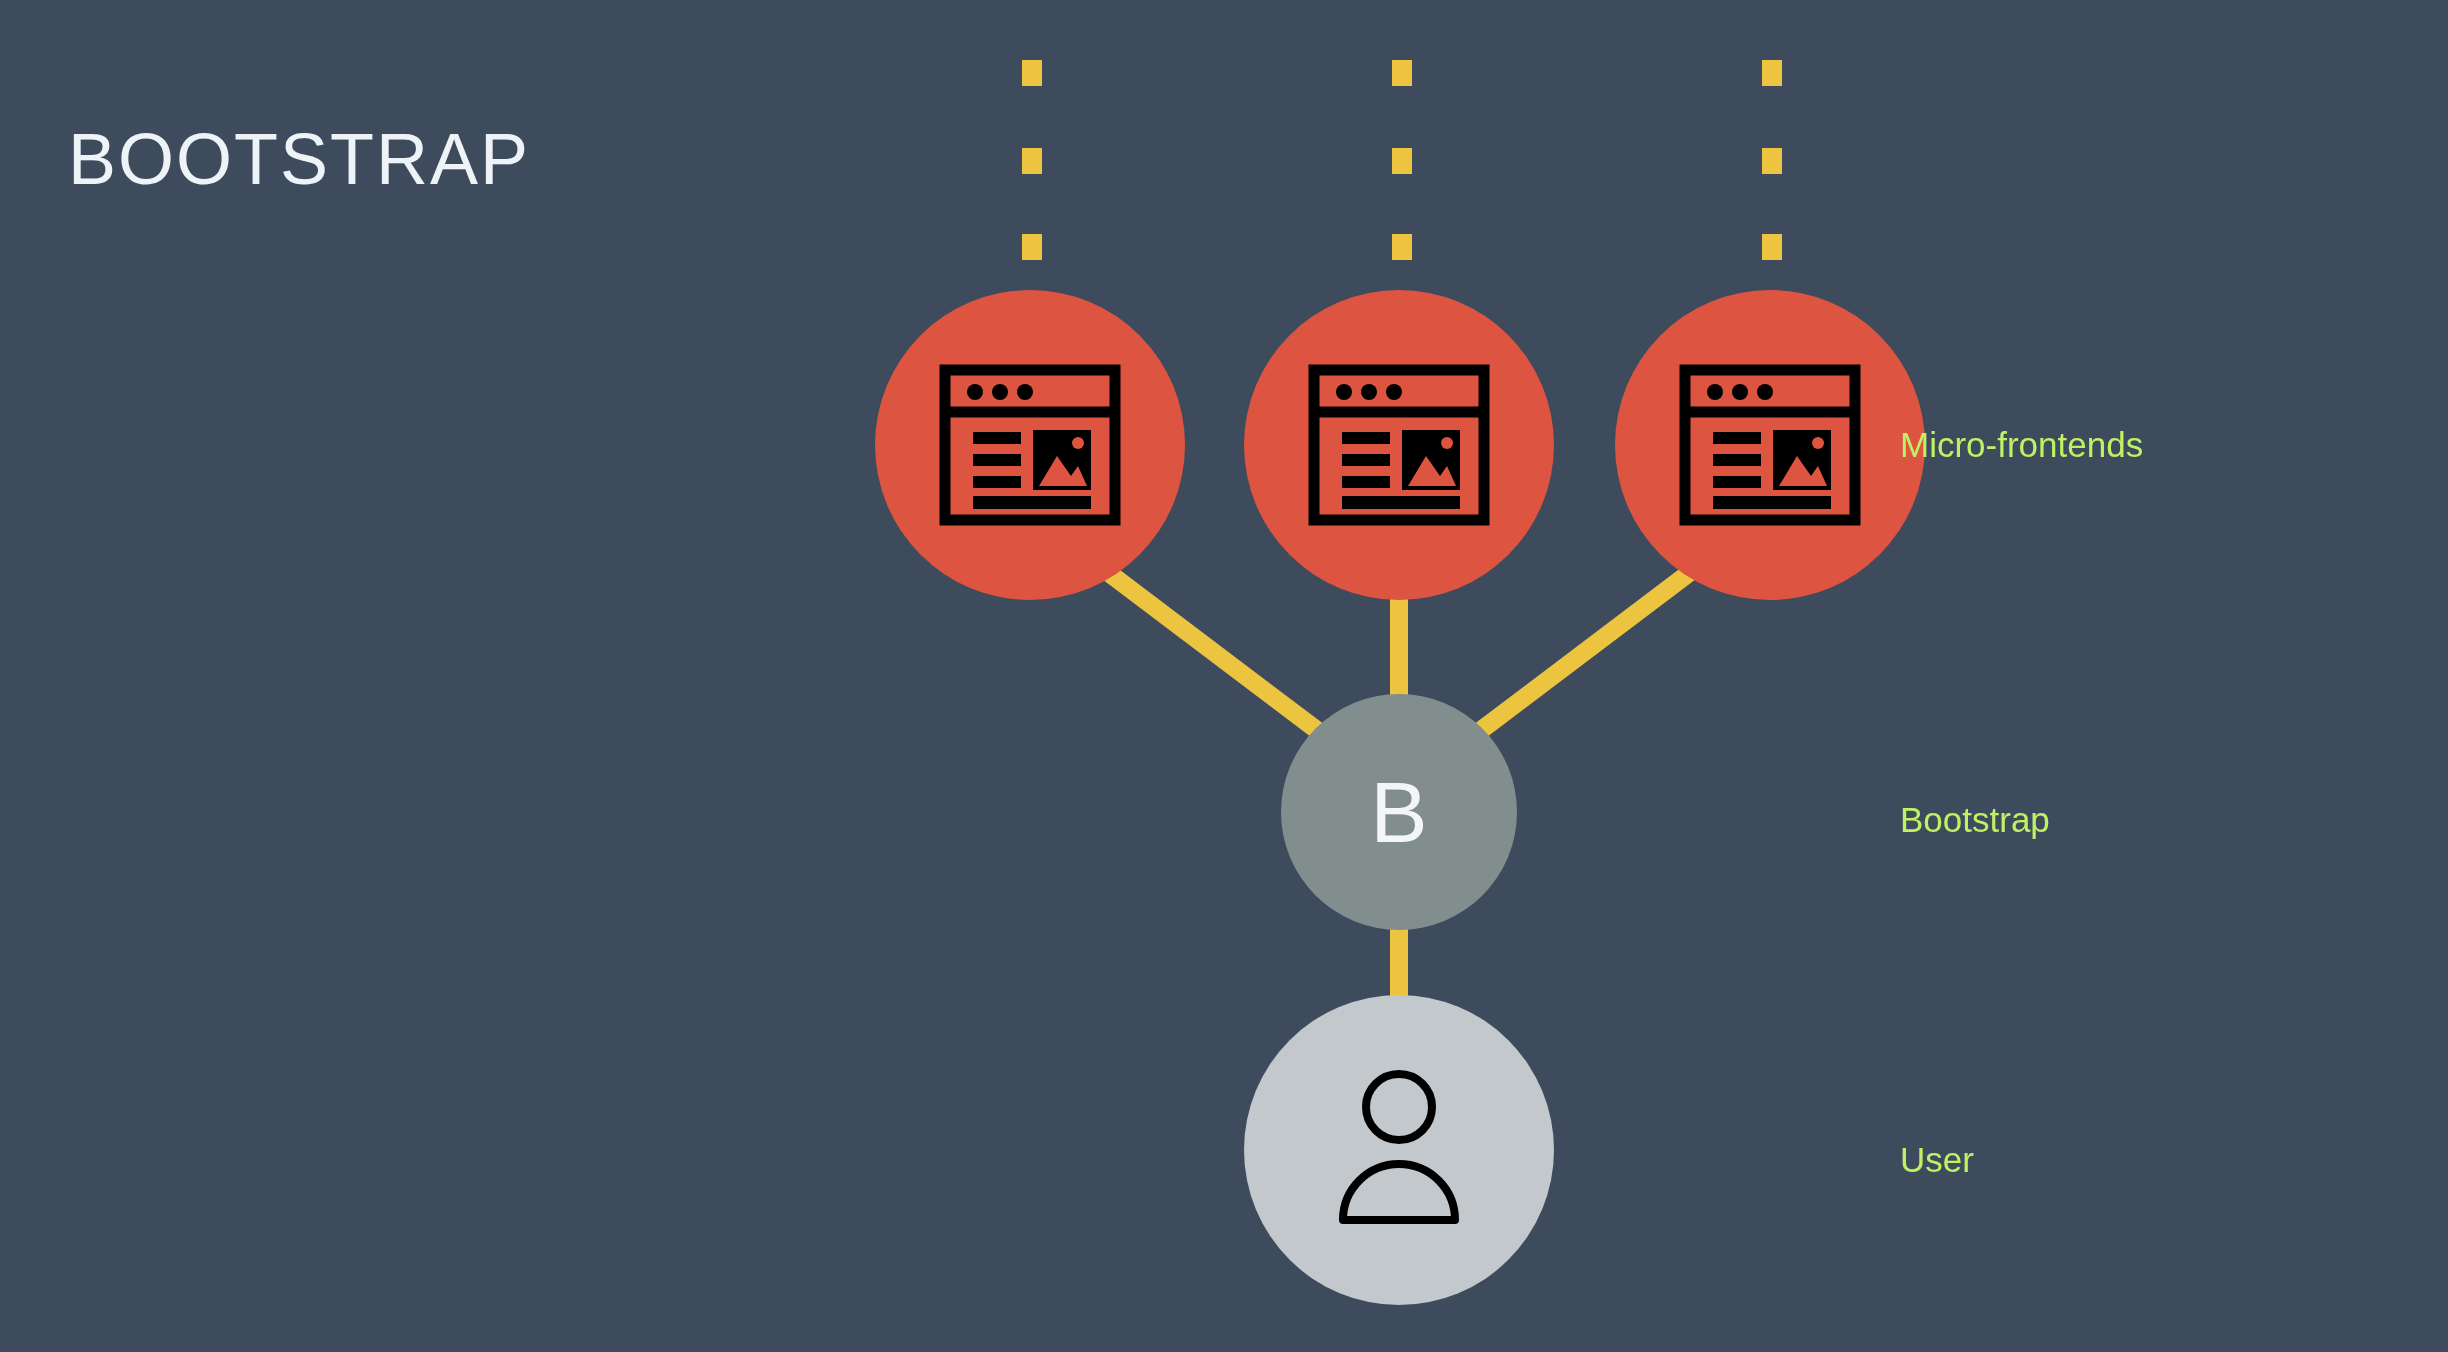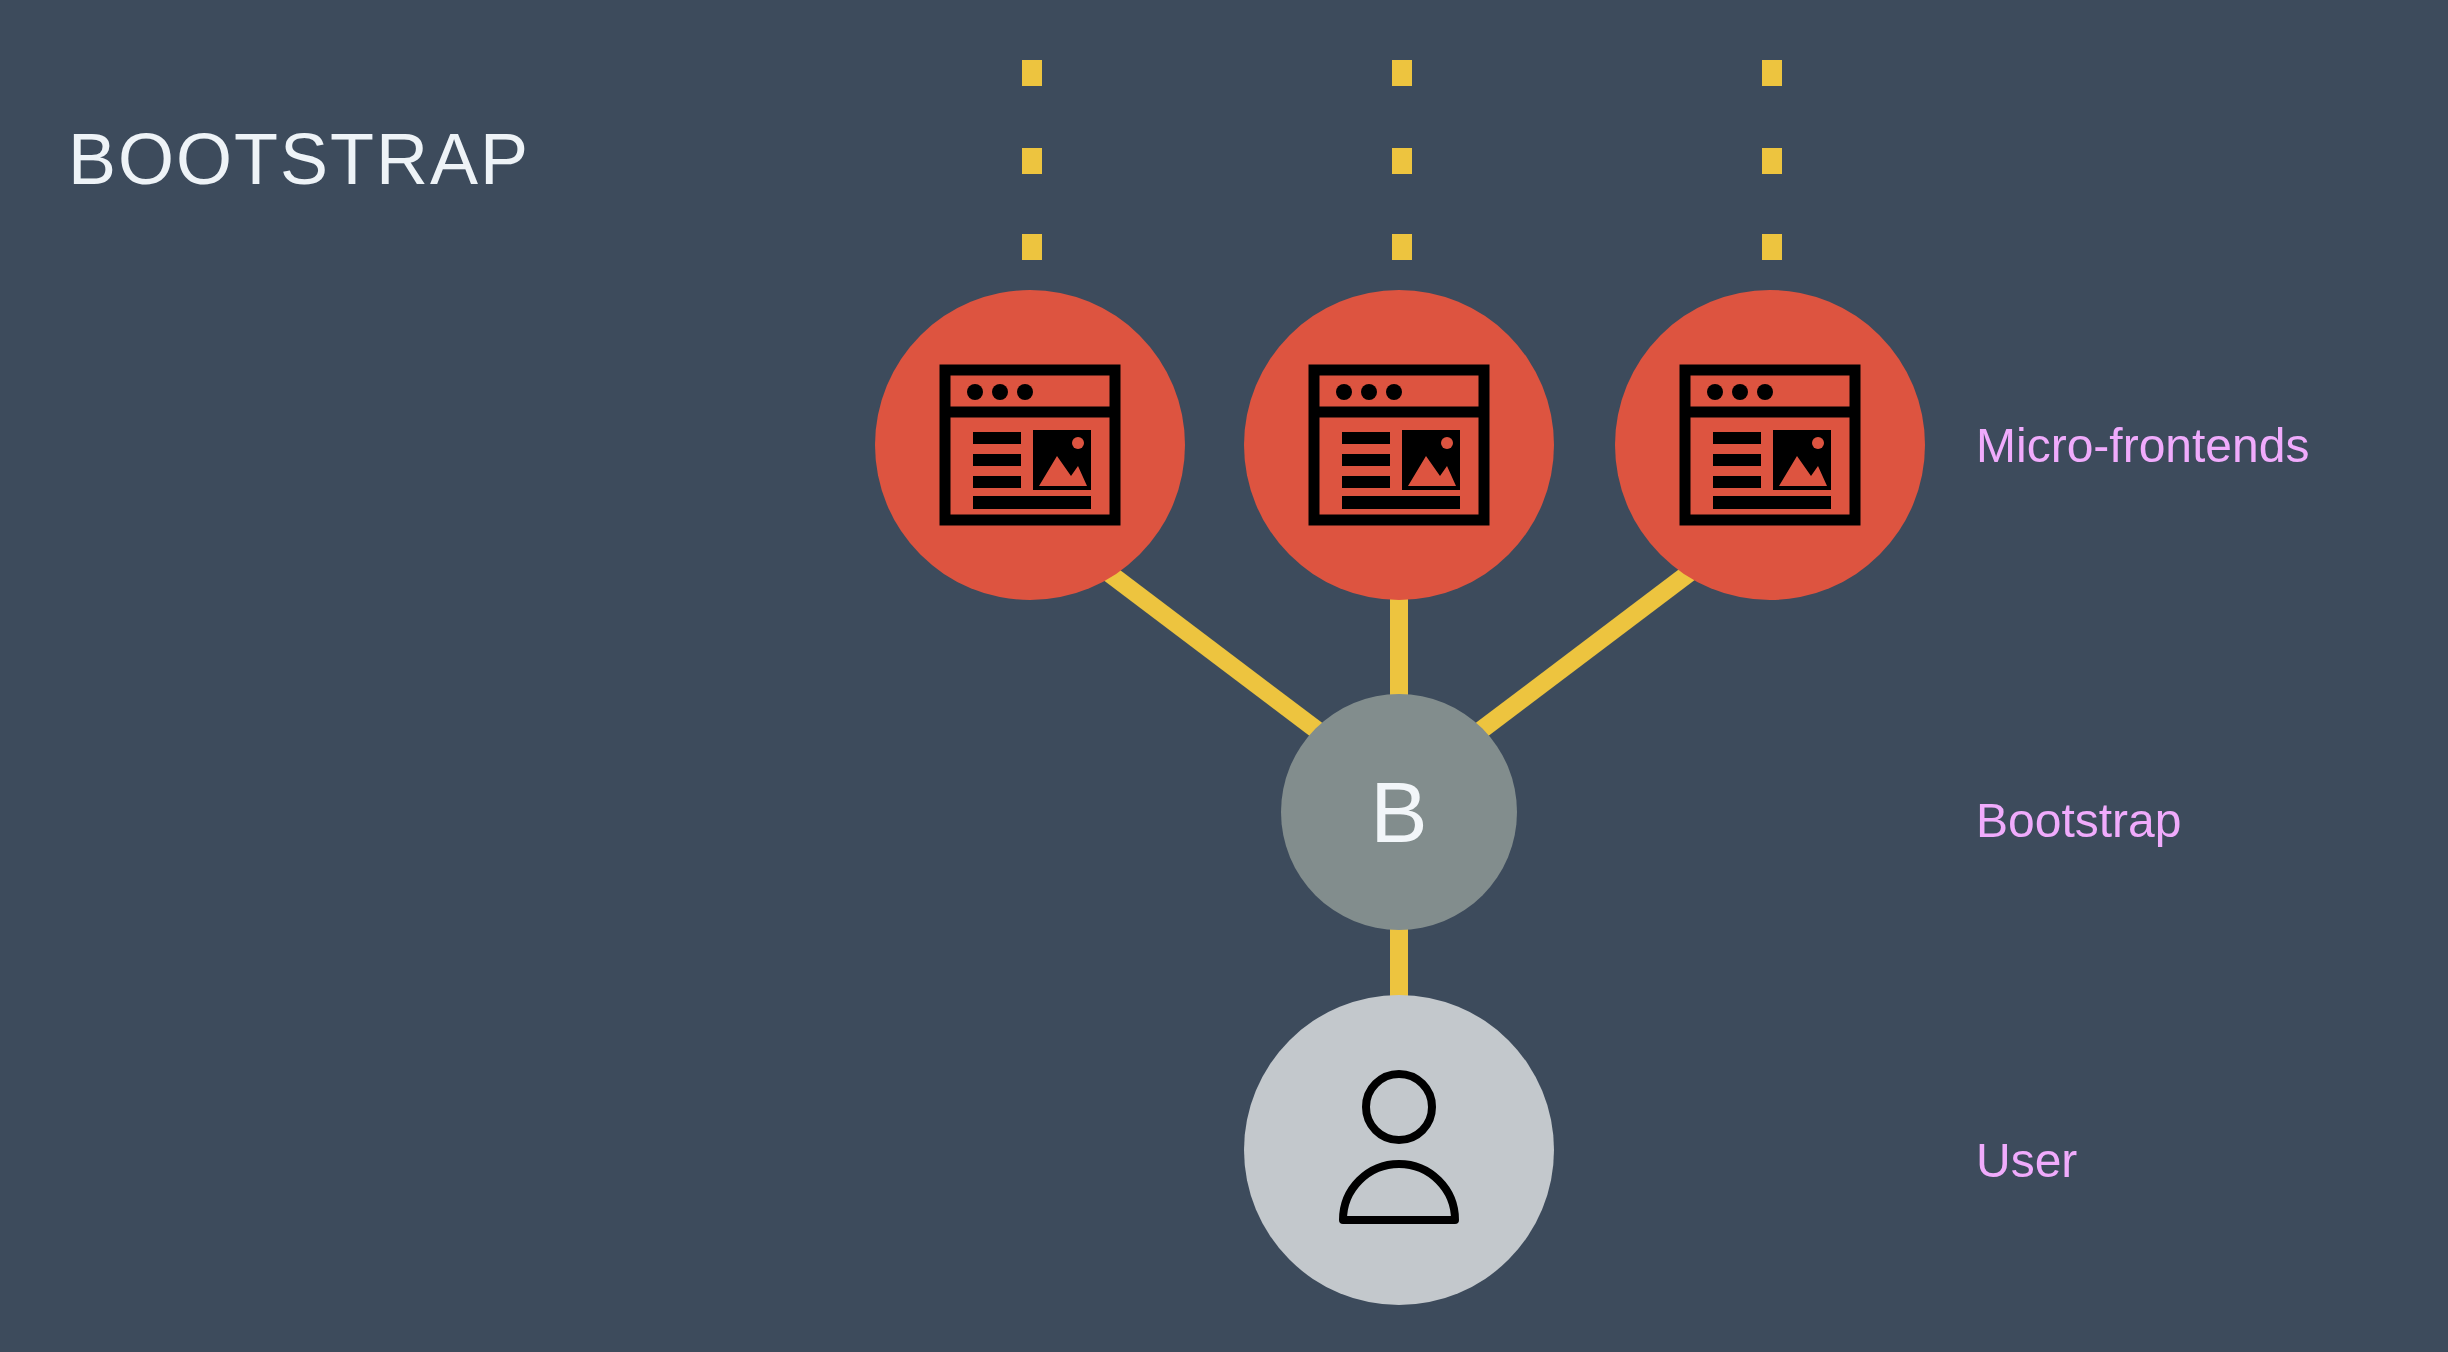--- a/index.html
+++ b/index.html
@@ -29,25 +29,25 @@
     top: 118px;
     font-family: "Liberation Sans", sans-serif;
     font-size: 72px;
     font-weight: 400;
     letter-spacing: 2px;
     color: #eef3f7;
     white-space: nowrap;
   }
   .row-label {
     position: absolute;
-    left: 1976px;
+    left: 1900px;
     font-family: "Liberation Sans", sans-serif;
-    font-size: 48px;
+    font-size: 35px;
     font-weight: 400;
-    color: #f0abfc;
+    color: #bef264;
     white-space: nowrap;
     transform: translateY(-50%);
   }
   .label-micro { top: 445px; }
   .label-bootstrap { top: 820px; }
   .label-user { top: 1160px; }
   .node-letter {
     position: absolute;
     font-family: "Liberation Sans", sans-serif;
     font-size: 86px;

